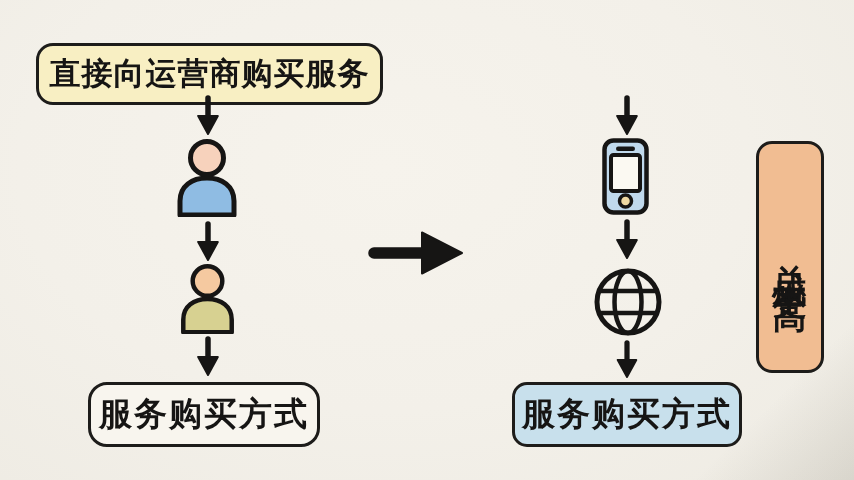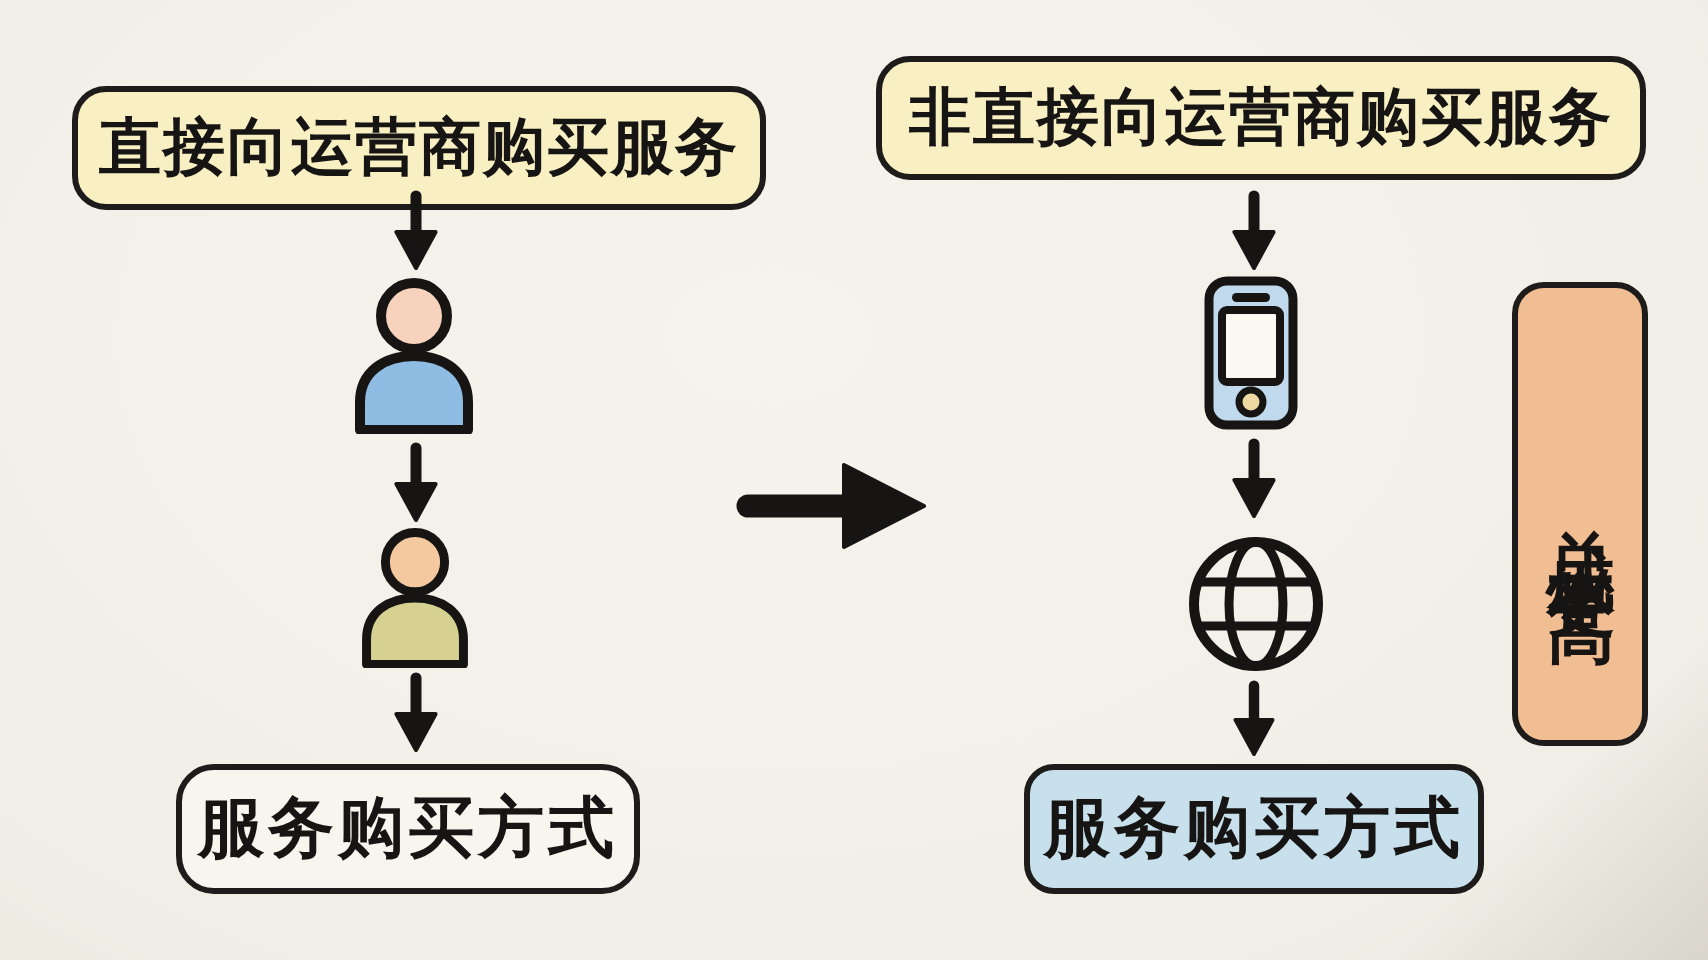--- a/index.html
+++ b/index.html
@@ -82,23 +82,20 @@
     <span>服务购买方式</span>
   </div>
 
   <span class="icon-wrap" style="left:366px;top:226px;">
     <svg width="100" height="54" viewBox="0 0 100 54">
       <line x1="8" y1="27" x2="58" y2="27" stroke="#161514" stroke-width="11.5" stroke-linecap="round"></line>
       <path d="M96 27 L56 6.5 L56 47.5 Z" fill="#161514" stroke="#161514" stroke-width="2" stroke-linejoin="round"></path>
     </svg>
   </span>
 
-  <div class="box box-yellow" style="left:438px;top:28px;width:385px;height:62px;">
-    <span>非直接向运营商购买服务</span>
-  </div>
 
   <span class="icon-wrap" style="left:614px;top:95px;">
     <svg width="26" height="40" viewBox="0 0 26 40">
       <line x1="13" y1="3" x2="13" y2="21" stroke="#161514" stroke-width="5.5" stroke-linecap="round"></line>
       <path d="M13 39 L3.2 21 L22.8 21 Z" fill="#161514" stroke="#161514" stroke-width="2" stroke-linejoin="round"></path>
     </svg>
   </span>
 
   <span class="icon-wrap" style="left:602px;top:138px;">
     <svg width="47" height="77" viewBox="0 0 47 77">

